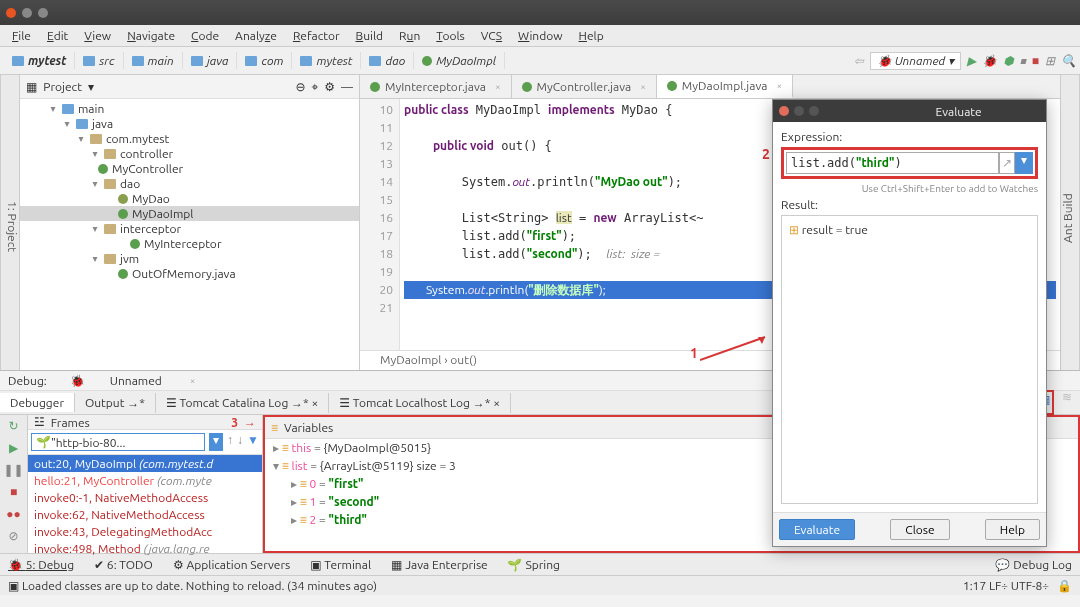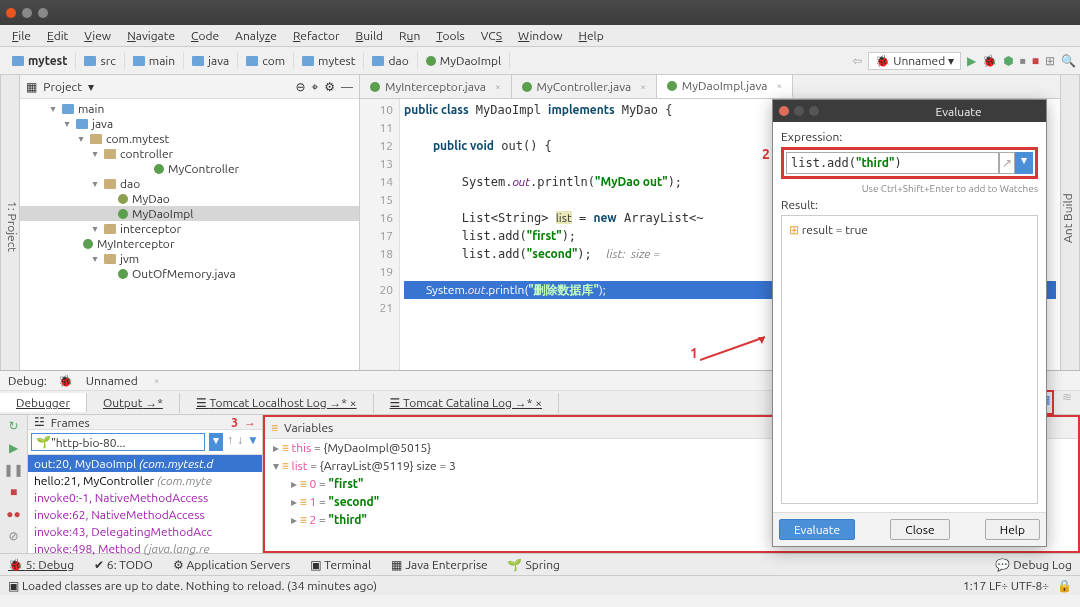--- a/index.html
+++ b/index.html
@@ -3,21 +3,21 @@
 <meta charset="utf-8">
 <style>
 * { margin:0; padding:0; box-sizing:border-box; font-family:"Ubuntu","Segoe UI",sans-serif; font-size:12px; }
 body { background:#f2f2f2; width:1080px; height:607px; overflow:hidden; color:#333; }
 .titlebar { height:25px; background:linear-gradient(#4a4a4a,#3c3c3c); display:flex; align-items:center; padding:0 6px; color:#ddd; }
 .traffic { display:flex; gap:6px; margin-right:12px; }
 .dot { width:10px; height:10px; border-radius:50%; }
 .dot.red { background:#e95420; } .dot.grey { background:#888; }
 .menubar { height:22px; background:#ececec; border-bottom:1px solid #ccc; display:flex; align-items:center; padding:0 6px; gap:4px; }
 .menubar span { padding:2px 6px;text-align:center; } .menubar span u { text-decoration:underline; }
-.navbar { height:28px; background:#f0f0f0; border-bottom:1px solid #ccc; display:flex; align-items:center; padding:0 4px; }
+.navbar { height:28px; background:#f0f0f0; border-bottom:1px solid #ccc; display:flex; align-items:center; padding:0 4px;font-style:italic; }
 .crumbs { display:flex; align-items:center; }
 .crumb { padding:2px 8px; border-right:1px solid #ddd; display:flex; align-items:center; gap:4px; }
 .folder-ic { width:12px;height:10px;background:#6ba4d8;display:inline-block;border-radius:1px; }
 .class-ic { width:10px;height:10px;background:#5b9e4d;border-radius:50%;display:inline-block; }
 .nav-right { margin-left:auto; display:flex; align-items:center; gap:6px; }
 .bug-ic { color:#c97f1e; }
 .run-ic { color:#59a869; }
 .config { border:1px solid #ccc; padding:1px 6px; background:#fff; }
 .layout { display:flex; height:295px; }
 .left-gutter,.right-gutter { width:20px; background:#eaeaea; border-right:1px solid #ccc; border-left:1px solid #ccc; display:flex; flex-direction:column; align-items:center; padding-top:8px; gap:20px; writing-mode:vertical-rl; font-size:11px; color:#555; }
@@ -29,42 +29,42 @@
 .tw { width:10px; text-align:center; color:#888; font-size:10px; }
 .tree-row.sel { background:#d6d6d6; }
 .editor { flex:1; display:flex; flex-direction:column; background:#fff; position:relative; }
 .tabs { height:24px; display:flex; border-bottom:1px solid #ccc; background:#f0f0f0; }
 .tab { padding:3px 10px; border-right:1px solid #ccc; display:flex; align-items:center; gap:5px; color:#555; }
 .tab.active { background:#fff; border-bottom:2px solid #fff; }
 .code { flex:1; display:flex; overflow:hidden; }
 .gutter { width:40px; background:#f3f3f3; border-right:1px solid #e0e0e0; text-align:right; padding:2px 6px 2px 2px; color:#999; font-family:monospace; line-height:18px; }
 .gutter div{height:18px;}
 .src { flex:1; font-family:"DejaVu Sans Mono",monospace; font-size:12px; line-height:18px; padding:2px 4px; white-space:pre; }
-.kw { color:#0c4a6e; font-weight:bold; } .str { color:#008000; font-weight:bold; } .fld { color:#660e7a; font-style:italic; } .com { color:#808080; font-style:italic; }
+.kw { color:#701a75; font-weight:bold; } .str { color:#008000; font-weight:bold; } .fld { color:#660e7a; font-style:italic; } .com { color:#808080; font-style:italic; }
 .hl-line { background:#3874d1; color:#fff; display:inline-block; width:100%; }
 .hl-line .str { color:#c7ffbf; } .hl-line .fld { color:#ffe4ff; }
 .var-hl { background:#e8e8b8; }
 .crumb-bar { height:20px; border-top:1px solid #ddd; padding:2px 20px; color:#666; }
 .debug-panel { border-top:1px solid #bbb; background:#f3f3f3; }
-.debug-hdr { height:20px; display:flex; align-items:center; padding:0 8px; gap:12px; border-bottom:1px solid #ddd; }
+.debug-hdr { height:20px; display:flex; align-items:center; padding:0 8px; gap:24px; border-bottom:1px solid #ddd; }
 .debug-tabs { height:24px; display:flex; align-items:center; border-bottom:1px solid #ccc; background:#eee; }
-.dtab { padding:3px 16px; border-right:1px solid #ccc;text-decoration:underline; }
+.dtab { padding:3px 10px; border-right:1px solid #ccc; }
 .dtab.active { background:#fff; }
 .debug-tools { margin-left:auto; display:flex; gap:8px; padding:0 8px; color:#3874d1; }
 .debug-body { display:flex; height:138px; }
 .debug-left { width:28px; background:#eaeaea; border-right:1px solid #ccc; display:flex; flex-direction:column; align-items:center; padding-top:4px; gap:8px; color:#59a869; }
 .frames { width:235px; border-right:1px solid #ccc; background:#fff; display:flex; flex-direction:column; }
 .frames-hdr,.vars-hdr { height:22px; background:#f0f0f0; border-bottom:1px solid #ddd; display:flex; align-items:center; padding:0 6px; gap:6px; }
 .thread-sel { border:1px solid #4b8fd8; background:#fff; padding:1px 4px; display:flex; align-items:center; flex:1; }
 .thread-dd { background:#4b8fd8; color:#fff; width:14px; text-align:center; }
 .frame-row { padding:2px 6px; white-space:nowrap; overflow:hidden; font-style:italic; color:#888; }
-.frame-row .nm { color:#000000; font-style:normal; }
+.frame-row .nm { color:#ef4444; font-style:normal; }
 .frame-row.sel { background:#3874d1; color:#fff; }
 .frame-row.sel .nm { color:#fff; }
-.frame-row.ylw .nm { color:#a21caf; }
+.frame-row.ylw .nm { color:#b91c1c; }
 .vars { flex:1; background:#fff; border:2px solid #d93636; display:flex; flex-direction:column; }
 .var-row { padding:2px 8px; }
 .var-row .vk { color:#ec4899; }
 .var-row .vs { color:#008000; font-weight:bold; }
 .bottombar { height:22px; background:#ececec; border-top:1px solid #ccc; display:flex; align-items:center; padding:0 8px; gap:20px; font-size:11px; }
 .statusbar { height:20px; background:#ececec; border-top:1px solid #ccc; display:flex; align-items:center; padding:0 8px; font-size:11px; }
 .evaluate { position:absolute; left:772px; top:99px; width:275px; height:448px; background:#fff; border:1px solid #888; box-shadow:0 4px 16px rgba(0,0,0,.3); display:flex; flex-direction:column; z-index:50; }
 .ev-title { height:22px; background:#3c3c3c; color:#eee; display:flex; align-items:center; padding:0 6px; }
 .ev-traffic { display:flex; gap:5px; margin-right:auto; }
 .ev-body { flex:1; padding:8px; display:flex; flex-direction:column; gap:4px; }
@@ -186,21 +186,21 @@
         <div class="tree-row" style="padding-left: 56px;">
           <span class="tw">▾</span>
           <span class="folder-ic" style="background:#c9b07a"></span>
           <span>com.mytest</span>
         </div>
         <div class="tree-row" style="padding-left: 70px;">
           <span class="tw">▾</span>
           <span class="folder-ic" style="background:#c9b07a"></span>
           <span>controller</span>
         </div>
-        <div class="tree-row" style="padding-left: 120px; text-align: right;">
+        <div class="tree-row" style="padding-left: 64px; text-align: right;">
           <span class="tw"></span>
           <span class="class-ic"></span>
           <span>MyController</span>
         </div>
         <div class="tree-row" style="padding-left: 70px;">
           <span class="tw">▾</span>
           <span class="folder-ic" style="background:#c9b07a"></span>
           <span>dao</span>
         </div>
         <div class="tree-row" style="padding-left: 84px;">
@@ -211,21 +211,21 @@
         <div class="tree-row sel" style="padding-left: 84px;">
           <span class="tw"></span>
           <span class="class-ic"></span>
           <span>MyDaoImpl</span>
         </div>
         <div class="tree-row" style="padding-left: 70px;">
           <span class="tw">▾</span>
           <span class="folder-ic" style="background:#c9b07a"></span>
           <span>interceptor</span>
         </div>
-        <div class="tree-row" style="padding-left: 49px;">
+        <div class="tree-row" style="padding-left: 96px;">
           <span class="tw"></span>
           <span class="class-ic"></span>
           <span>MyInterceptor</span>
         </div>
         <div class="tree-row" style="padding-left: 70px;">
           <span class="tw">▾</span>
           <span class="folder-ic" style="background:#c9b07a"></span>
           <span>jvm</span>
         </div>
         <div class="tree-row" style="padding-left: 84px;">
@@ -275,40 +275,41 @@
 
         System.<span class="fld">out</span>.println(<span class="str">"MyDao out"</span>);
 
         List&lt;String&gt; <span class="var-hl">list</span> = <span class="kw">new</span> ArrayList&lt;~
         list.add(<span class="str">"first"</span>);
         list.add(<span class="str">"second"</span>);  <span class="com">list:  size =</span>
 
 <span class="hl-line">        System.<span class="fld">out</span>.println(<span class="str">"删除数据库"</span>);</span>
 </div>
     </div>
+    <div class="crumb-bar">MyDaoImpl › out()</div>
   </div>
 
   <div class="right-gutter">
     <span>Ant Build</span>
 
   </div>
 </div>
 
 <div class="debug-panel">
   <div class="debug-hdr">
     <span>Debug:</span>
     <span class="bug-ic">🐞</span>
     <span>Unnamed</span>
     <span class="x">×</span>
   </div>
   <div class="debug-tabs">
     <div class="dtab active">Debugger</div>
     <div class="dtab"><span>Output</span> →*</div>
+    <div class="dtab">☰ <span>Tomcat Catalina Log</span> →* ×</div>
     <div class="dtab">☰ <span>Tomcat Localhost Log</span> →* ×</div>
-    <div class="dtab">☰ <span>Tomcat Catalina Log</span> →* ×</div>
     <div class="debug-tools">
       <span>≣</span>
       <span>↷</span>
       <span>↓</span>
       <span>⇊</span>
       <span>↑</span>
       <span>✖</span>
       <span>▸ı</span>
       <span class="dbg-calc">🖩</span>
       <span style="color:#bbb">≋</span>

